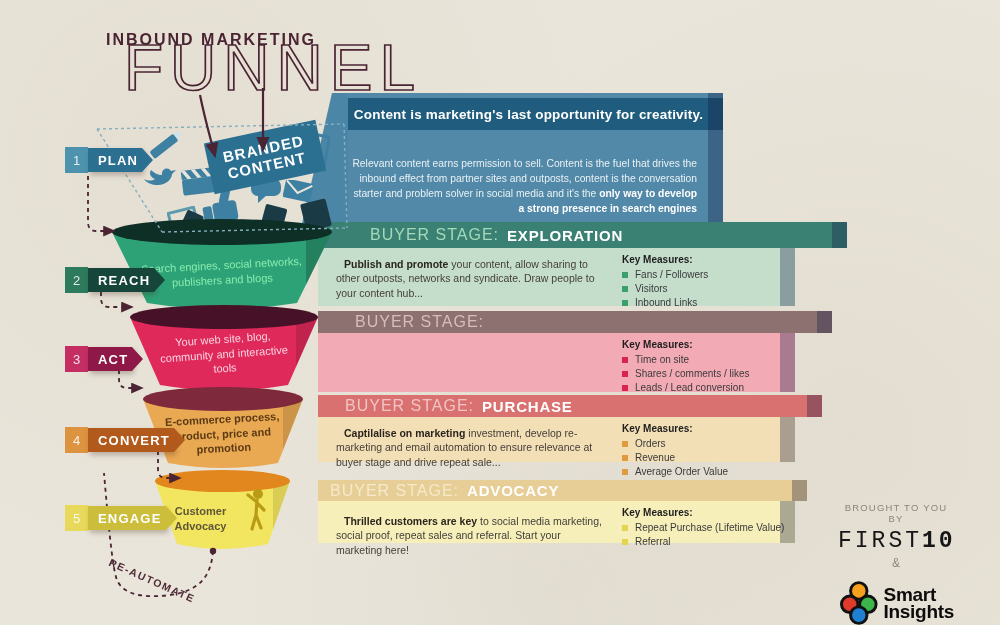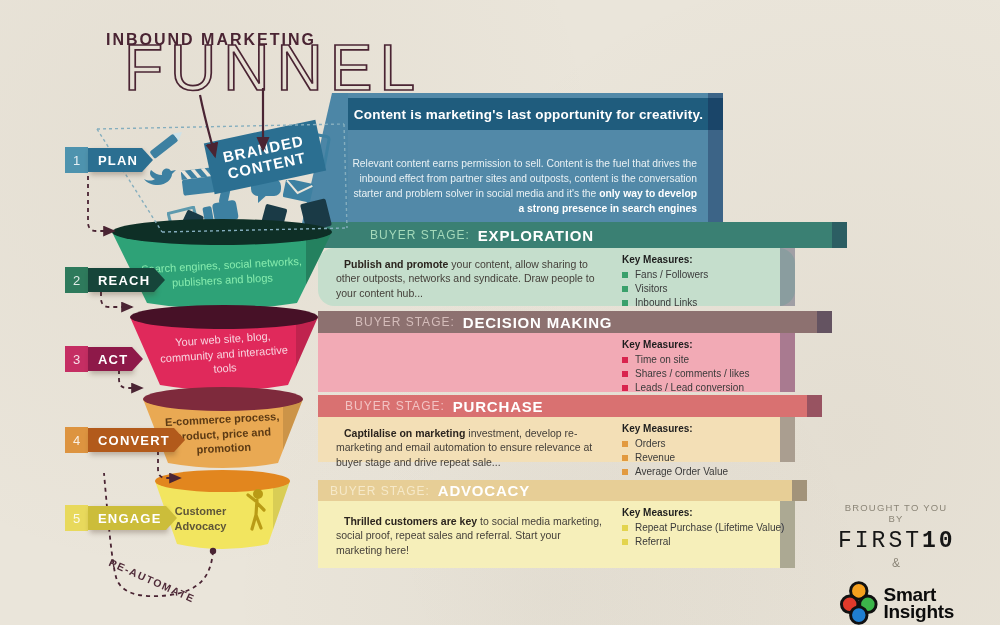--- a/index.html
+++ b/index.html
@@ -36,21 +36,21 @@
   .band{position:absolute;left:348px;width:375px;}
   .band::after,.row-band::after{content:"";position:absolute;top:0;right:0;bottom:0;width:15px;background:rgba(14,22,66,.32);}
   .intro-body{top:93px;height:129px;background:var(--intro-body);z-index:1;}
   .intro-header{top:98px;height:32px;background:var(--intro-header);z-index:2;
     display:flex;align-items:center;justify-content:center;color:#fff;font-weight:bold;font-size:13.5px;letter-spacing:.2px;padding-right:14px;box-sizing:border-box;}
   .intro-text{position:absolute;left:4px;top:64px;width:345px;text-align:right;color:#E9F1F4;font-size:10.3px;line-height:1.45;z-index:3;}
   .intro-text b{color:#fff;}
 
   .row-band{position:absolute;left:318px;width:477px;z-index:1;}
   .row-head{display:flex;align-items:center;color:#fff;}
-  .row-head .bs-label{font-size:12px;letter-spacing:1px;}
+  .row-head .bs-label{font-size:16px;letter-spacing:1px;}
   .row-head .bs-stage{font-size:15px;font-weight:bold;letter-spacing:.8px;margin-left:8px;color:#fff;}
   .row-body{box-sizing:border-box;}
   .para{position:absolute;left:18px;top:9px;width:272px;font-size:10.5px;line-height:1.38;color:#45403A;text-indent:8px;}
   .para b{color:#2B241E;}
   .measures{position:absolute;left:304px;top:6px;}
   .km-title{font-size:10px;font-weight:bold;color:#1D1D1D;margin-bottom:4px;}
   .km-item{display:flex;align-items:center;font-size:10px;color:#3A3A3A;margin-top:3px;}
   .km-item .bullet{width:6px;height:6px;margin-right:7px;flex:0 0 6px;}
   .r1-head{background:var(--r1-band)} .r1-head .bs-label{color:var(--r1-tint)} .r1-bodybg{background:var(--r1-body)} .b1{background:var(--r1-bullet)}
   .r2-head{background:var(--r2-band)} .r2-head .bs-label{color:var(--r2-tint)} .r2-bodybg{background:var(--r2-body)} .b2{background:var(--r2-bullet)}
@@ -108,42 +108,41 @@
     </div>
   </div>
   <div class="band intro-header">
     <span>Content is marketing's last opportunity for creativity.</span>
   </div>
 
   <div class="row-band row-head r1-head" style="top:222px;height:26px;padding-left:52px;">
     <span class="bs-label">BUYER STAGE:</span>
     <span class="bs-stage">EXPLORATION</span>
   </div>
-  <div class="row-band row-body r1-bodybg" style="top:248px;height:58px;border-radius:16px;">
+  <div class="row-band row-body r1-bodybg" style="top:248px;height:58px;">
     <div class="para"><b>Publish and promote</b><span> your content, allow sharing to other outposts, networks and syndicate. Draw people to your content hub...</span></div>
     <div class="measures">
       <div class="km-title">Key Measures:</div>
       <div class="km-item">
           <span class="bullet b1"></span>
           <span>Fans / Followers</span>
         </div>
       <div class="km-item">
           <span class="bullet b1"></span>
           <span>Visitors</span>
         </div>
       <div class="km-item">
           <span class="bullet b1"></span>
           <span>Inbound Links</span>
         </div>
     </div>
   </div>
 
   <div class="row-band row-head r2-head" style="top:311px;height:22px;padding-left:37px;">
     <span class="bs-label">BUYER STAGE:</span>
-    <span class="bs-stage">DECISION MAKING</span>
   </div>
   <div class="row-band row-body r2-bodybg" style="top:333px;height:59px;">
     <div class="measures">
       <div class="km-title">Key Measures:</div>
       <div class="km-item">
           <span class="bullet b2"></span>
           <span>Time on site</span>
         </div>
       <div class="km-item">
           <span class="bullet b2"></span>
@@ -176,21 +175,21 @@
           <span class="bullet b3"></span>
           <span>Average Order Value</span>
         </div>
     </div>
   </div>
 
   <div class="row-band row-head r4-head" style="top:480px;height:21px;padding-left:12px;">
     <span class="bs-label">BUYER STAGE:</span>
     <span class="bs-stage">ADVOCACY</span>
   </div>
-  <div class="row-band row-body r4-bodybg" style="top:501px;height:67px;padding-left:24px;">
+  <div class="row-band row-body r4-bodybg" style="top:501px;height:42px;padding-left:24px;">
     <div class="para" style="top:13px;"><b>Thrilled customers are key</b><span> to social media marketing, social proof, repeat sales and referral. Start your marketing here!</span></div>
     <div class="measures">
       <div class="km-title">Key Measures:</div>
       <div class="km-item">
           <span class="bullet b4"></span>
           <span>Repeat Purchase (Lifetime Value)</span>
         </div>
       <div class="km-item">
           <span class="bullet b4"></span>
           <span>Referral</span>

